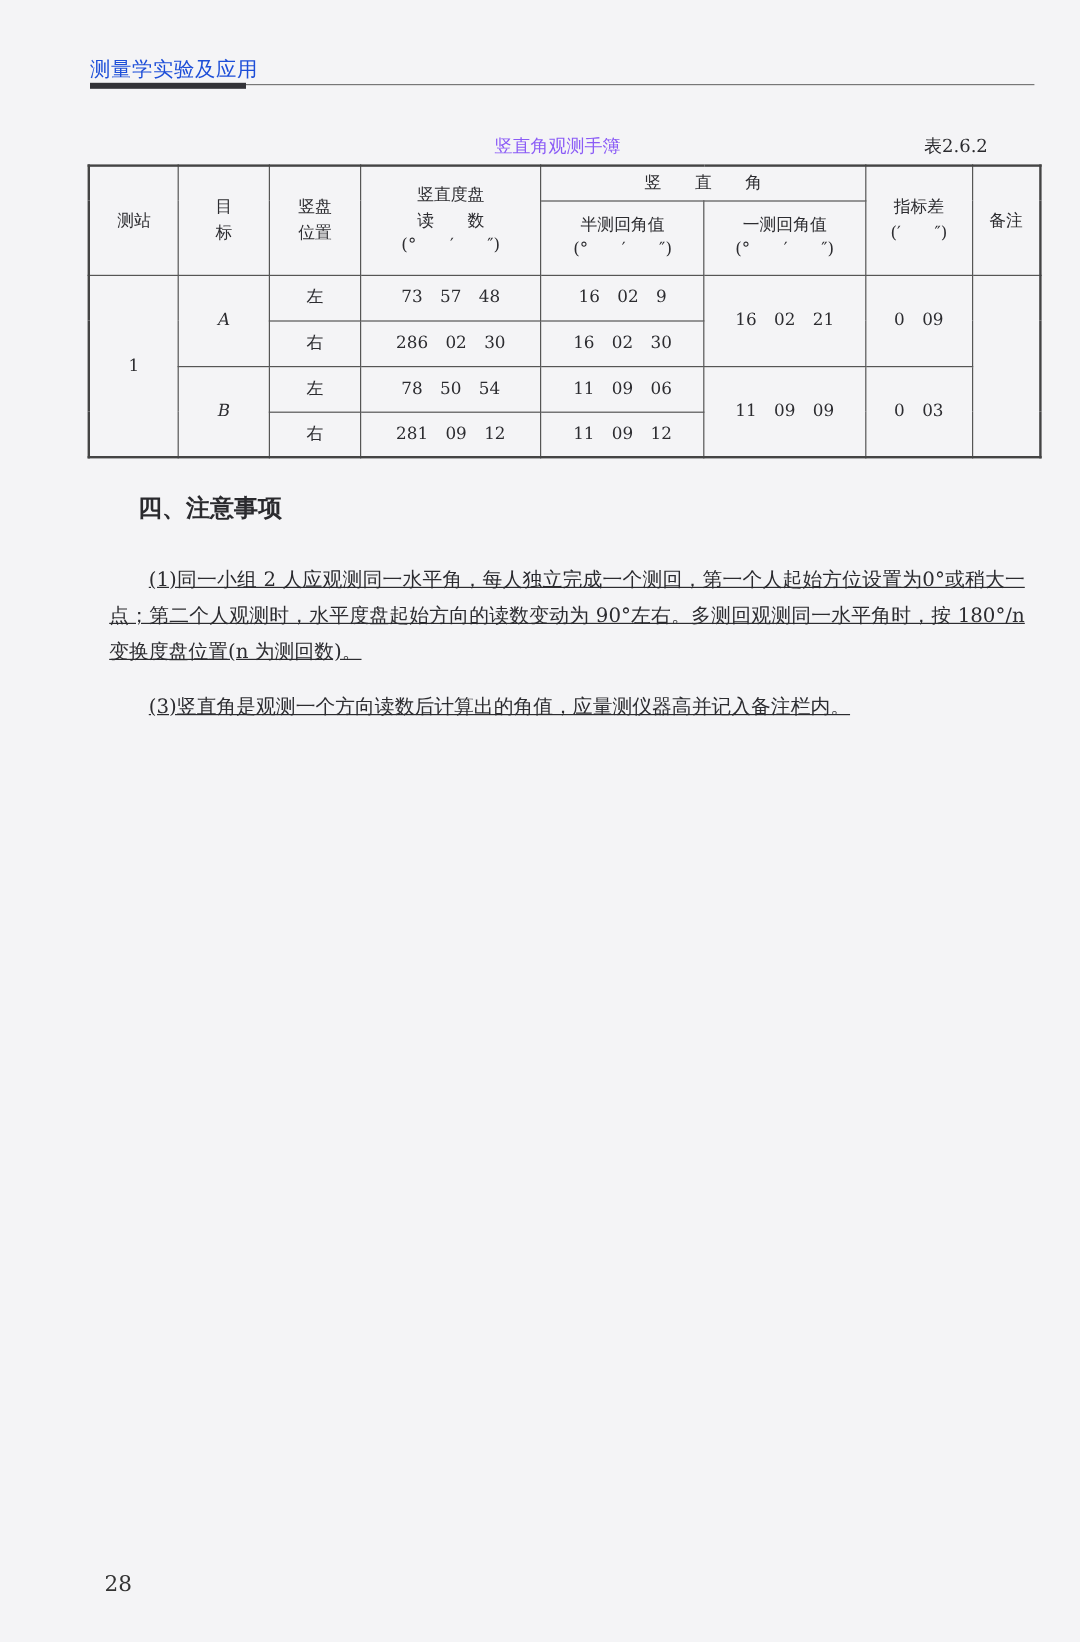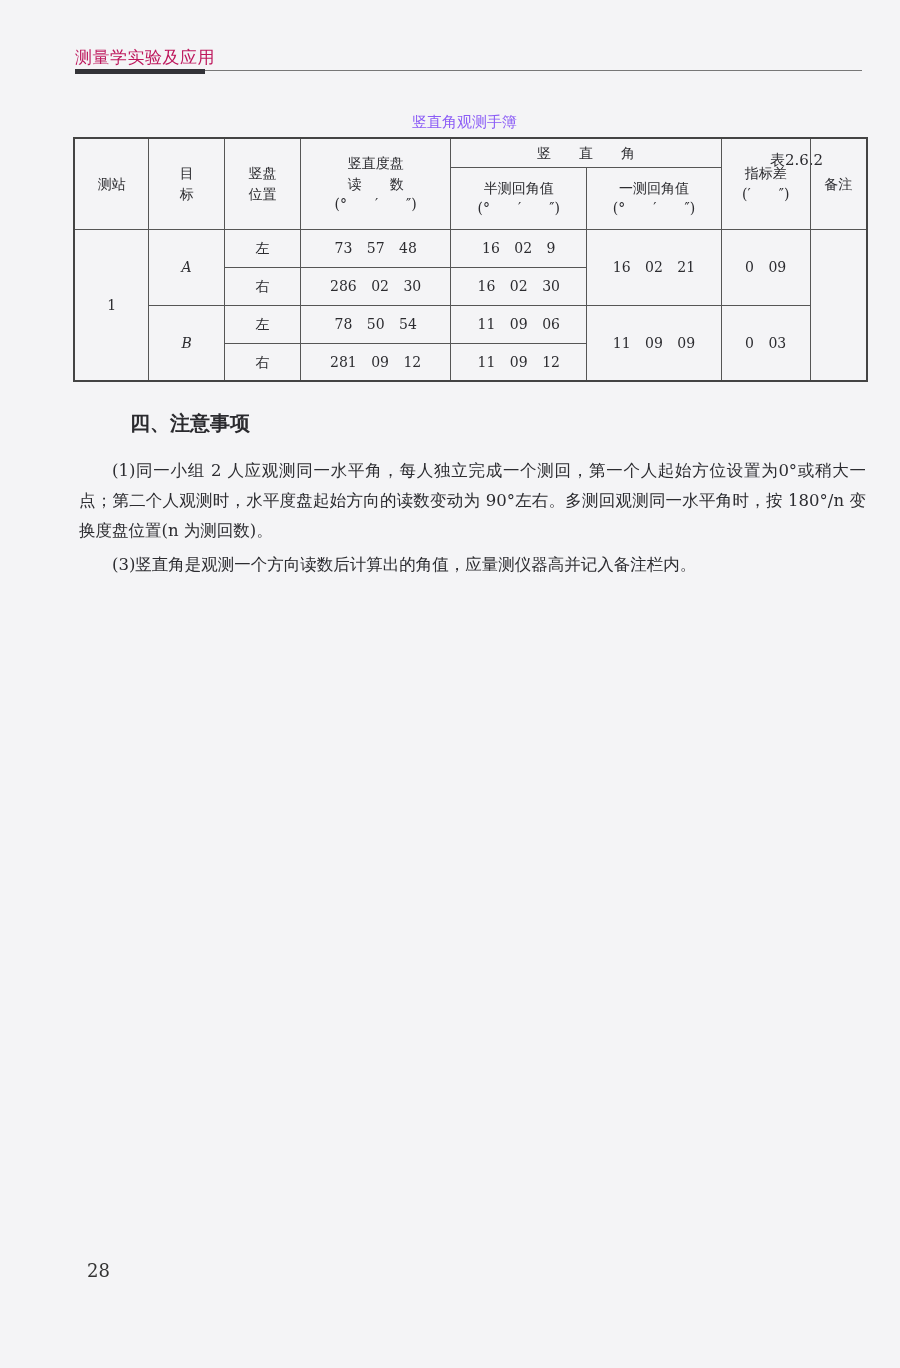--- a/index.html
+++ b/index.html
@@ -5,66 +5,66 @@
   html, body { margin: 0; padding: 0; }
   body {
     width: 900px; height: 1368px; position: relative; overflow: hidden;
     background: #f4f4f6;
     font-family: "DejaVu Serif", "Liberation Serif", serif;
     color: #2b2b2f;
   }
   .header-title {
     position: absolute; left: 75px; top: 46px;
     font-family: "DejaVu Sans", "Liberation Sans", sans-serif;
-    font-size: 17px; letter-spacing: 0.5px; color: #be185d;
+    font-size: 17px; letter-spacing: 0.5px; color: #1d4ed8;
   }
   .header-bar {
     position: absolute; left: 75px; top: 69px; width: 130px; height: 5px;
     background: #333338;
   }
   .header-line {
     position: absolute; left: 205px; top: 70px; width: 657px; height: 1px;
     background: #777;
   }
   .table-caption {
     position: absolute; left: 412px; top: 113px;
     font-family: "DejaVu Sans", "Liberation Sans", sans-serif;
     font-size: 15px; color: #8b5cf6;
   }
   .table-number {
     position: absolute; left: 770px; top: 113px;
-    font-size: 15px; color: #2a2a2e; margin-top: 38px;
+    font-size: 15px; color: #2a2a2e;
   }
   table.obs {
     position: absolute; left: 73px; top: 137px;
     width: 795px; border-collapse: collapse;
     font-size: 14px; color: #2c2c30;
     background: transparent;
   }
   table.obs td, table.obs th {
     border: 1px solid #555;
     text-align: center; vertical-align: middle;
     font-weight: normal; padding: 0;
     line-height: 1.45;
   }
   table.obs { border: 2px solid #444; }
   .cell-num { word-spacing: 10px; }
   .ital { font-style: italic; }
   .section-title {
-    position: absolute; left: 130px; top: 410px;
+    position: absolute; left: 115px; top: 410px;
     font-family: "DejaVu Sans", "Liberation Sans", sans-serif;
     font-size: 20px; font-weight: bold; color: #2a2a2e;
   }
   .body-text {
     position: absolute; left: 75px; top: 452px; width: 795px;
     font-size: 16.5px; line-height: 30px; color: #2c2c30;
   }
-  .body-text p { margin: 4px; text-indent: 2em; text-align: justify; }
+  .body-text p { margin: 16px; text-indent: 2em; text-align: justify; text-decoration: underline; }
   .page-number {
-    position: absolute; left: 87px; top: 1260px;
+    position: absolute; left: 87px; top: 1310px;
     font-size: 18px; color: #333;
   }
 </style>
 </head>
 <body>
 
 <div class="header-title">测量学实验及应用</div>
 <div class="header-bar"></div>
 <div class="header-line"></div>
 

